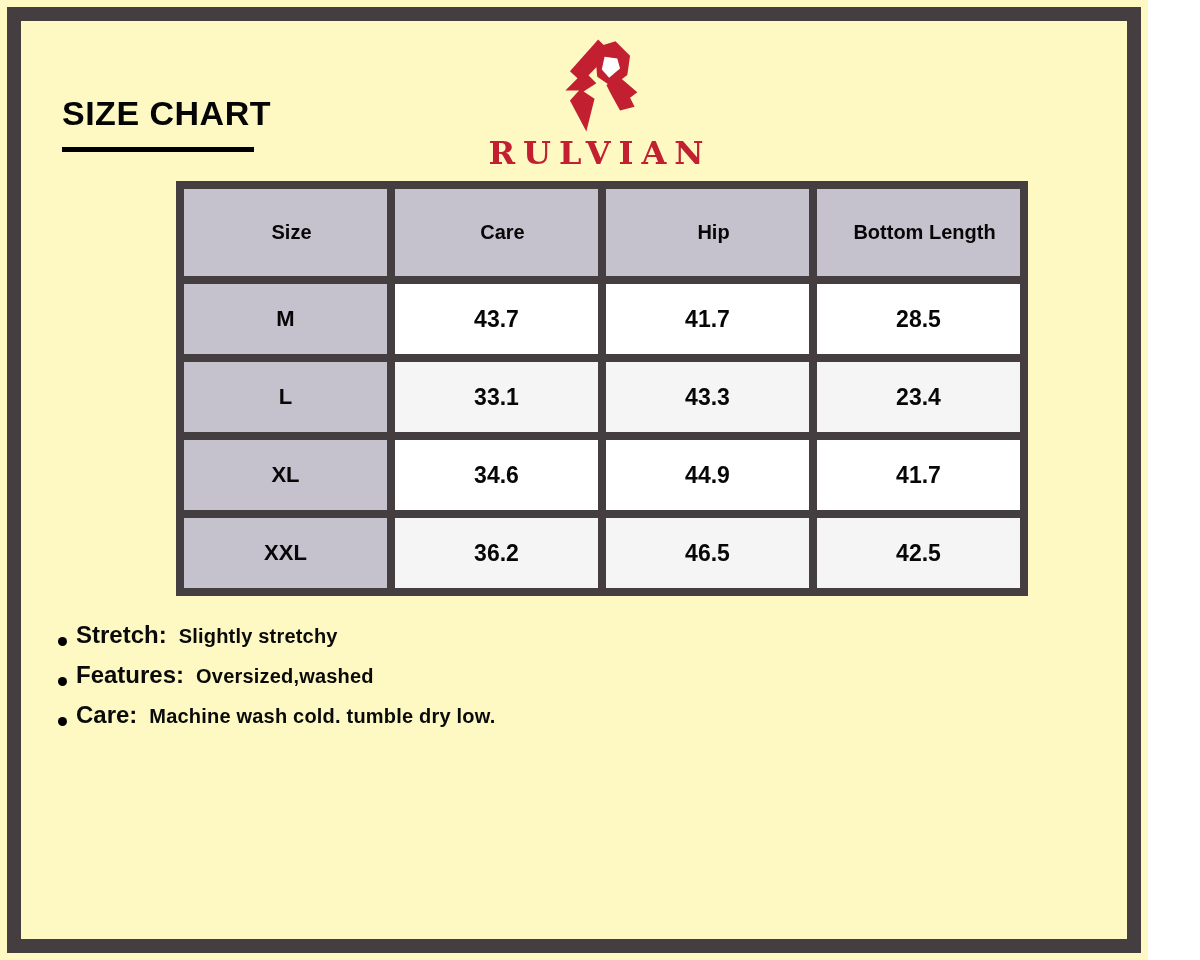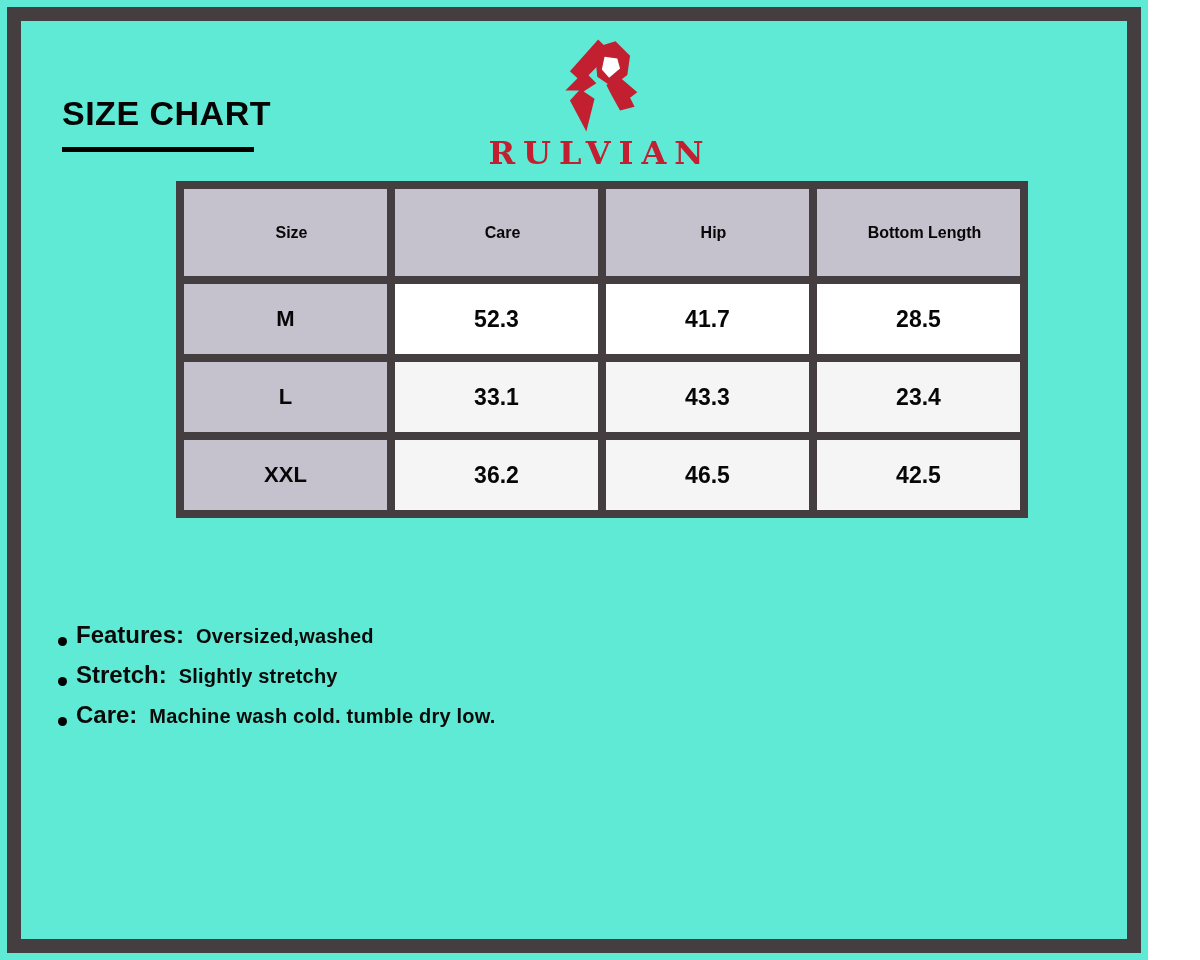--- a/index.html
+++ b/index.html
@@ -5,21 +5,21 @@
   :root{
     --frame:#453e40;
     --header-bg:#c5c2ce;
     --row-alt:#f5f5f6;
     --red:#c22031;
     --ink:#0a0a0a;
   }
   *{margin:0;padding:0;box-sizing:border-box;}
   html,body{width:1200px;height:960px;background:#ffffff;overflow:hidden;
     font-family:"Liberation Sans", sans-serif;color:var(--ink);}
-  .canvas{position:relative;width:1148px;height:960px;background:#5eead4;}
+  .canvas{position:relative;width:1148px;height:960px;background:#fef9c3;}
 
   
   .frame{position:absolute;inset:7px;border:14px solid var(--frame);pointer-events:none;}
 
   
   .title-block{position:absolute;left:62px;top:94px;}
   .page-title{font-size:34px;font-weight:bold;letter-spacing:0.5px;color:#050505;}
   .title-underline{width:192px;height:5px;background:#000;margin-top:14px;}
 
   
@@ -27,21 +27,21 @@
   .brand-mark{position:absolute;left:552px;top:34px;width:96px;height:102px;}
   .brand-name{position:absolute;left:0;top:134px;width:1200px;text-align:center;
     font-family:"DejaVu Serif", serif;font-weight:bold;font-size:32px;
     letter-spacing:8px;color:var(--red);}
 
   
   .size-table{position:absolute;left:176px;top:181px;}
   table{border-collapse:separate;border-spacing:8px;background:var(--frame);
     width:852px;table-layout:fixed;}
   th,td{text-align:center;vertical-align:middle;font-weight:bold;color:#070707;}
-  thead th{height:87px;background:var(--header-bg);font-size:16px;padding-left:12px;}
+  thead th{height:87px;background:var(--header-bg);font-size:20px;padding-left:12px;}
   tbody th{height:70px;background:var(--header-bg);font-size:22px;}
   tbody td{height:70px;background:#ffffff;font-size:23px;}
   tbody tr.alt td{background:var(--row-alt);}
 
   
   .details{position:absolute;left:58px;top:621px;}
   .detail-item{display:flex;align-items:baseline;height:40px;}
   .bullet-dot{width:9px;height:9px;border-radius:50%;background:#000;
     align-self:center;margin-right:9px;flex:0 0 auto;}
   .detail-label{font-size:24px;font-weight:bold;margin-right:12px;}
@@ -78,50 +78,56 @@
         <tr>
             <th>Size</th>
             <th>Care</th>
             <th>Hip</th>
             <th>Bottom Length</th>
           </tr>
       </thead>
       <tbody>
           <tr>
             <th>M</th>
-            <td>52.3</td>
+            <td>43.7</td>
             <td>41.7</td>
             <td>28.5</td>
           </tr>
           <tr class="alt">
             <th>L</th>
             <td>33.1</td>
             <td>43.3</td>
             <td>23.4</td>
+          </tr>
+          <tr>
+            <th>XL</th>
+            <td>34.6</td>
+            <td>44.9</td>
+            <td>41.7</td>
           </tr>
           <tr class="alt">
             <th>XXL</th>
             <td>36.2</td>
             <td>46.5</td>
             <td>42.5</td>
           </tr>
         </tbody>
     </table>
   </div>
 
   <div class="details">
       <div class="detail-item">
         <span class="bullet-dot"></span>
-        <span class="detail-label">Features:</span>
-        <span class="detail-value">Oversized,washed</span>
+        <span class="detail-label">Stretch:</span>
+        <span class="detail-value">Slightly stretchy</span>
       </div>
       <div class="detail-item">
         <span class="bullet-dot"></span>
-        <span class="detail-label">Stretch:</span>
-        <span class="detail-value">Slightly stretchy</span>
+        <span class="detail-label">Features:</span>
+        <span class="detail-value">Oversized,washed</span>
       </div>
       <div class="detail-item">
         <span class="bullet-dot"></span>
         <span class="detail-label">Care:</span>
         <span class="detail-value">Machine wash cold. tumble dry low.</span>
       </div>
     </div>
 
 </div>
 

